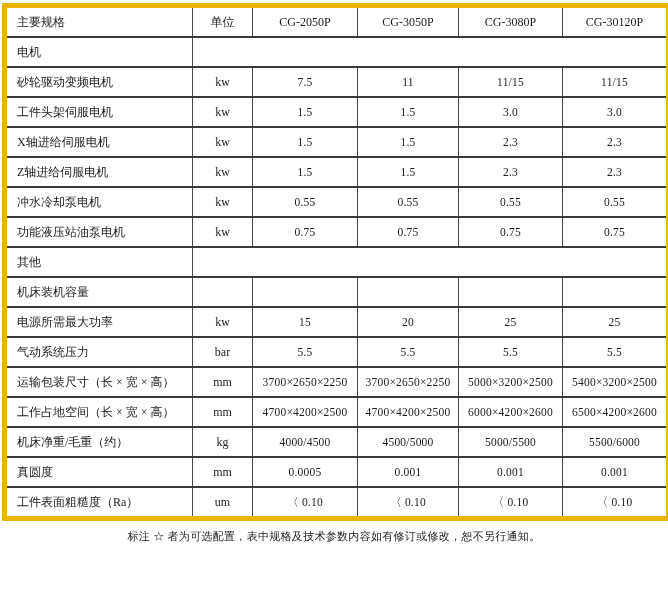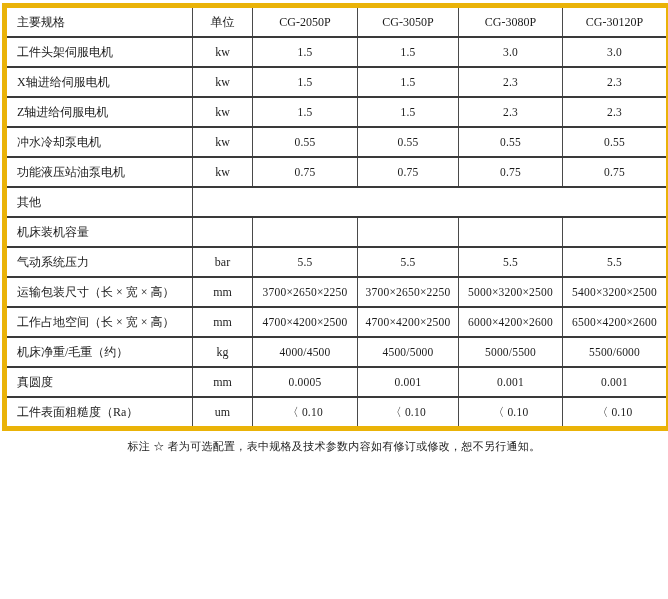--- a/index.html
+++ b/index.html
@@ -76,20 +76,32 @@
         <th class="label">主要规格</th>
         <th class="center">单位</th>
         <th class="center">CG-2050P</th>
         <th class="center">CG-3050P</th>
         <th class="center">CG-3080P</th>
         <th class="center">CG-30120P</th>
       </tr>
     </thead>
     <tbody id="table-body">
         <tr>
+          <td class="label">电机</td>
+          <td class="center" colspan="5"></td>
+        </tr>
+        <tr>
+          <td class="label">砂轮驱动变频电机</td>
+          <td class="center">kw</td>
+          <td class="center num">7.5</td>
+          <td class="center num">11</td>
+          <td class="center num">11/15</td>
+          <td class="center num">11/15</td>
+        </tr>
+        <tr>
           <td class="label">工件头架伺服电机</td>
           <td class="center">kw</td>
           <td class="center num">1.5</td>
           <td class="center num">1.5</td>
           <td class="center num">3.0</td>
           <td class="center num">3.0</td>
         </tr>
         <tr>
           <td class="label">X轴进给伺服电机</td>
           <td class="center">kw</td>
@@ -126,20 +138,28 @@
           <td class="label">其他</td>
           <td class="center" colspan="5"></td>
         </tr>
         <tr>
           <td class="label">机床装机容量</td>
           <td class="center"></td>
           <td class="center num"></td>
           <td class="center num"></td>
           <td class="center num"></td>
           <td class="center num"></td>
+        </tr>
+        <tr>
+          <td class="label">电源所需最大功率</td>
+          <td class="center">kw</td>
+          <td class="center num">15</td>
+          <td class="center num">20</td>
+          <td class="center num">25</td>
+          <td class="center num">25</td>
         </tr>
         <tr>
           <td class="label">气动系统压力</td>
           <td class="center">bar</td>
           <td class="center num">5.5</td>
           <td class="center num">5.5</td>
           <td class="center num">5.5</td>
           <td class="center num">5.5</td>
         </tr>
         <tr>

